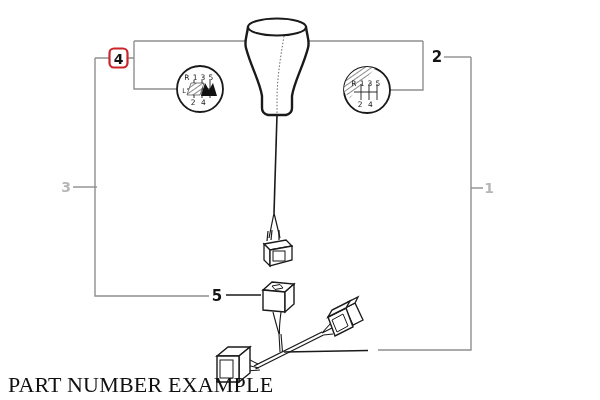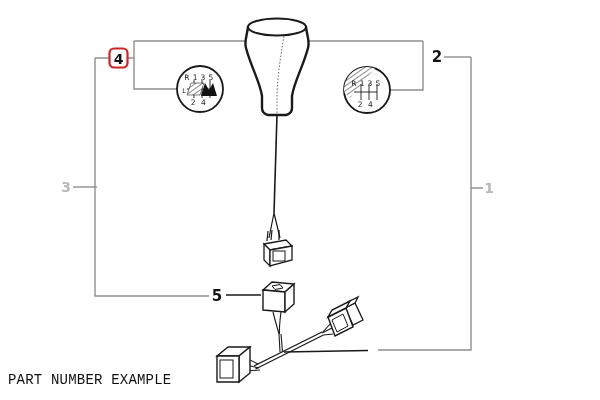--- a/index.html
+++ b/index.html
@@ -7,21 +7,21 @@
     position:relative;width:600px;height:400px;background:#ffffff;
     font-family:"DejaVu Sans",sans-serif;overflow:hidden;
   }
   #diagram{position:absolute;left:0;top:0;}
   .callout-num{font-family:"DejaVu Sans",sans-serif;font-weight:bold;font-size:14px;fill:#141414;}
   .callout-num.big{font-size:15px;}
   .callout-num.dim{fill:#b7b7b7;}
   .pattern-txt{font-family:"DejaVu Sans",sans-serif;fill:#1a1a1a;}
   #caption{
     position:absolute;left:8px;top:372px;width:400px;
-    font-family:Liberation Mono, monospace;font-size:14px;color:#101010;
+    font-family:Liberation Serif, serif;font-size:22px;color:#101010;
     letter-spacing:0.2px;
   }
 </style>
 </head>
 <body>
 
 <div id="stage">
 
 <svg id="diagram" width="600" height="400" viewBox="0 0 600 400">
 

